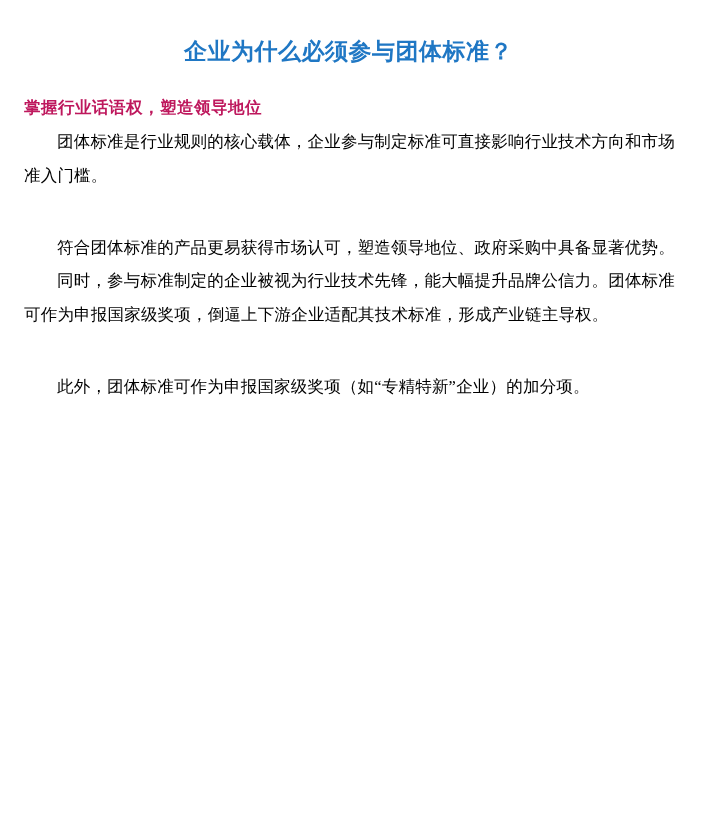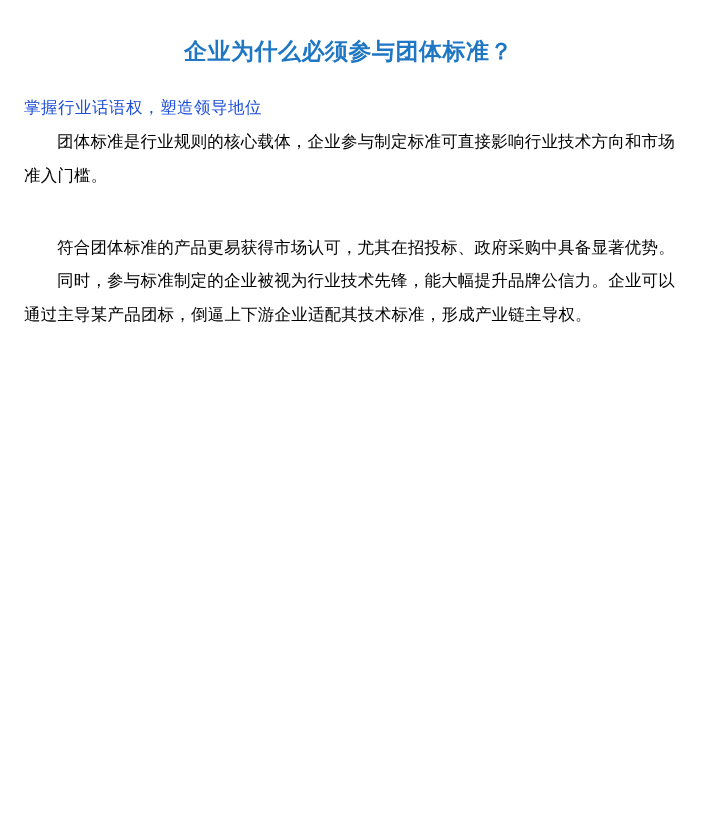--- a/index.html
+++ b/index.html
@@ -28,22 +28,22 @@
     font-weight: bold;
     letter-spacing: 0.5px;
     margin: 14px 0 30px 0;
     font-family: "Liberation Sans", "DejaVu Sans", sans-serif;
   }
   .section {
     margin-bottom: 8px;
   }
   .section-heading {
     font-size: 16.5px;
-    font-weight: normal;
-    color: #1d4ed8;
+    font-weight: bold;
+    color: #be185d;
     margin: 0 0 6px 6px;
     letter-spacing: 0.5px;
     font-family: "Liberation Sans", "DejaVu Sans", sans-serif;
   }
   .para {
     font-size: 16.5px;
     line-height: 2.05;
     text-align: justify;
     text-justify: inter-ideograph;
     margin: 0 4px 0 6px;
@@ -60,22 +60,23 @@
   <h1 class="doc-title">企业为什么必须参与团体标准？</h1>
 
   <div class="section">
     <div class="section-heading">掌握行业话语权，塑造领导地位</div>
     <p class="para">团体标准是行业规则的核心载体，企业参与制定标准可直接影响行业技术方向和市场准入门槛。</p>
   </div>
 
   <div class="gap-lg"></div>
 
   <div class="section">
-    <p class="para">符合团体标准的产品更易获得市场认可，尤其在招投标、政府采购中具备显著优势。</p>
-    <p class="para">同时，参与标准制定的企业被视为行业技术先锋，能大幅提升品牌公信力。企业可以通过主导某产品团标，倒逼上下游企业适配其技术标准，形成产业链主导权。</p>
+    <p class="para">符合团体标准的产品更易获得市场认可，塑造领导地位、政府采购中具备显著优势。</p>
+    <p class="para">同时，参与标准制定的企业被视为行业技术先锋，能大幅提升品牌公信力。团体标准可作为申报国家级奖项，倒逼上下游企业适配其技术标准，形成产业链主导权。</p>
   </div>
 
   <div class="gap-lg"></div>
 
   <div class="section">
+    <p class="para">此外，团体标准可作为申报国家级奖项（如“专精特新”企业）的加分项。</p>
   </div>
 
 </div>
 
 </body></html>

